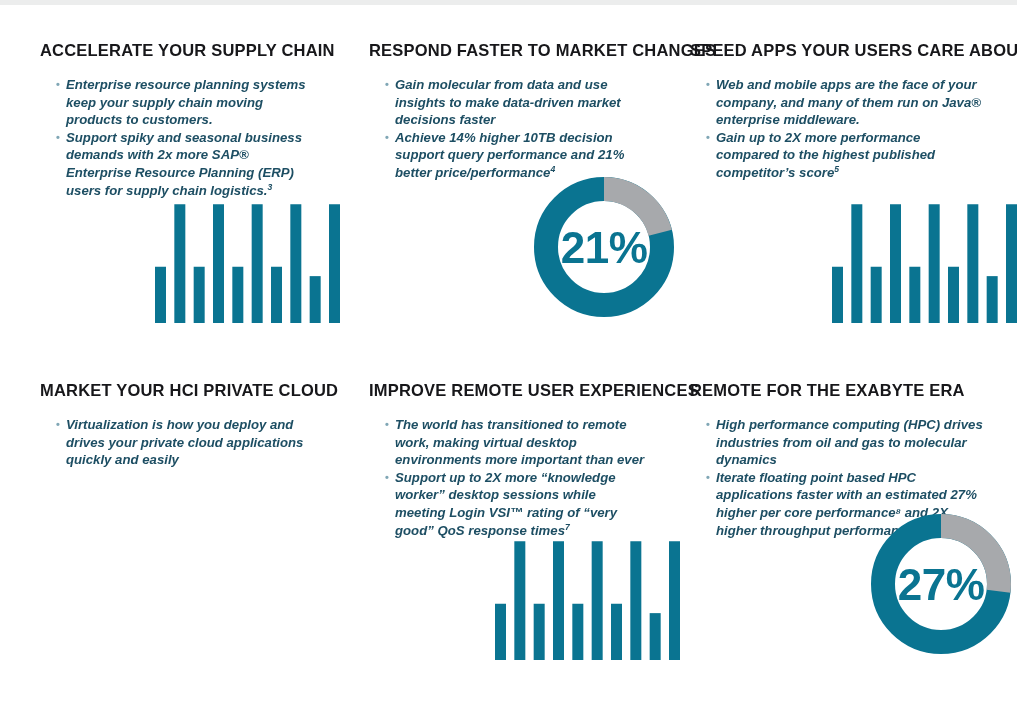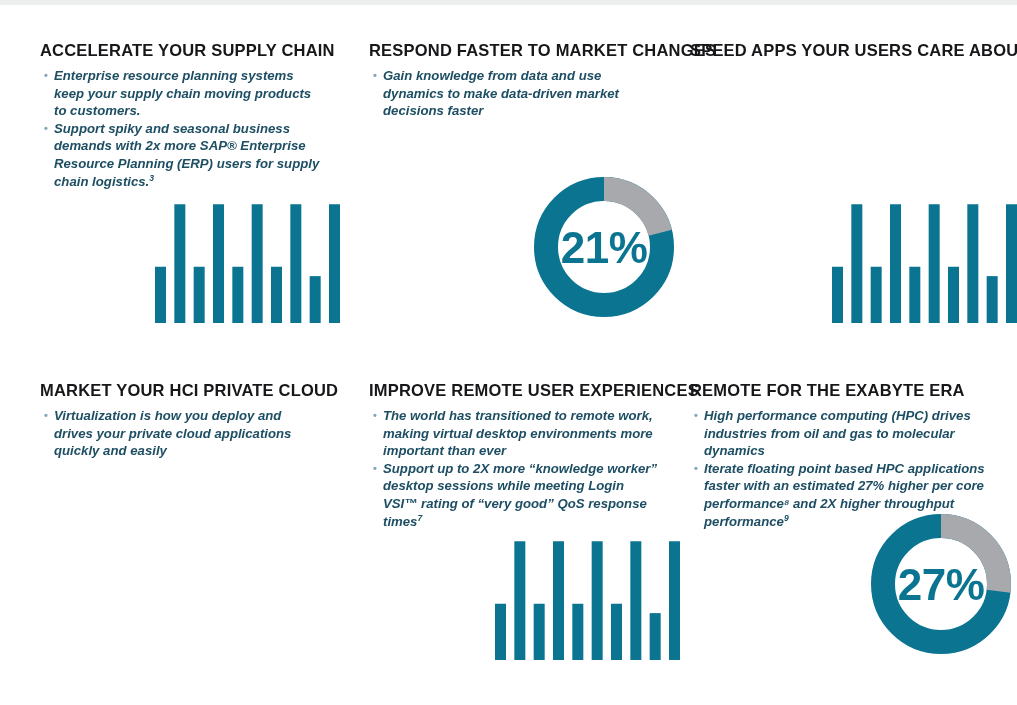--- a/index.html
+++ b/index.html
@@ -49,21 +49,21 @@
     font-family: "Liberation Sans", sans-serif;
     font-weight: bold;
     font-size: 16.5px;
     letter-spacing: 0.2px;
     color: #17171a;
     margin: 0 0 7px 0;
     white-space: nowrap;
   }
   .bullets {
     list-style: none;
-    margin: 4px;
+    margin: 16px;
     padding: 0;
   }
   .bullets li {
     position: relative;
     padding-left: 10px;
     font-family: "Liberation Sans", sans-serif;
     font-style: italic;
     font-weight: bold;
     font-size: 13.2px;
     line-height: 17.6px;
@@ -145,32 +145,37 @@
             <rect x="116.00" y="68.75" width="11" height="56.25" fill="#0a7491"></rect>
             <rect x="135.33" y="6.25" width="11" height="118.75" fill="#0a7491"></rect>
             <rect x="154.67" y="78.13" width="11" height="46.88" fill="#0a7491"></rect>
             <rect x="174.00" y="6.25" width="11" height="118.75" fill="#0a7491"></rect>
           </svg>
         </div>
       </div>
       <div class="panel col2">
         <div class="panel-title">RESPOND FASTER TO MARKET CHANGES</div>
         <ul class="bullets">
-          <li>Gain knowledge from data and use dynamics to make data-driven market decisions faster</li>
+          <li>Gain molecular from data and use insights to make data-driven market decisions faster</li>
+          <li>Achieve 14% higher 10TB decision support query performance and 21% better price/performance<sup>4</sup></li>
         </ul>
         <div class="graphic r1">
           <svg width="152" height="152" viewBox="0 0 152 152" class="donut">
             <circle cx="76" cy="76" r="58" fill="none" stroke="#0a7491" stroke-width="24"></circle>
             <circle cx="76" cy="76" r="58" fill="none" stroke="#a7a9ac" stroke-width="24" stroke-dasharray="76.53 287.90" transform="rotate(-90 76 76)"></circle>
             <text x="76" y="76" text-anchor="middle" dominant-baseline="central" class="donut-label">21%</text>
           </svg>
         </div>
       </div>
       <div class="panel col3">
         <div class="panel-title">SPEED APPS YOUR USERS CARE ABOUT</div>
+        <ul class="bullets">
+          <li>Web and mobile apps are the face of your company, and many of them run on Java® enterprise middleware.</li>
+          <li>Gain up to 2X more performance compared to the highest published competitor’s score<sup>5</sup></li>
+        </ul>
         <div class="graphic r1">
           <svg width="185" height="125" viewBox="0 0 185 125" class="barchart">
             <rect x="0.00" y="68.75" width="11" height="56.25" fill="#0a7491"></rect>
             <rect x="19.33" y="6.25" width="11" height="118.75" fill="#0a7491"></rect>
             <rect x="38.67" y="68.75" width="11" height="56.25" fill="#0a7491"></rect>
             <rect x="58.00" y="6.25" width="11" height="118.75" fill="#0a7491"></rect>
             <rect x="77.33" y="68.75" width="11" height="56.25" fill="#0a7491"></rect>
             <rect x="96.67" y="6.25" width="11" height="118.75" fill="#0a7491"></rect>
             <rect x="116.00" y="68.75" width="11" height="56.25" fill="#0a7491"></rect>
             <rect x="135.33" y="6.25" width="11" height="118.75" fill="#0a7491"></rect>

